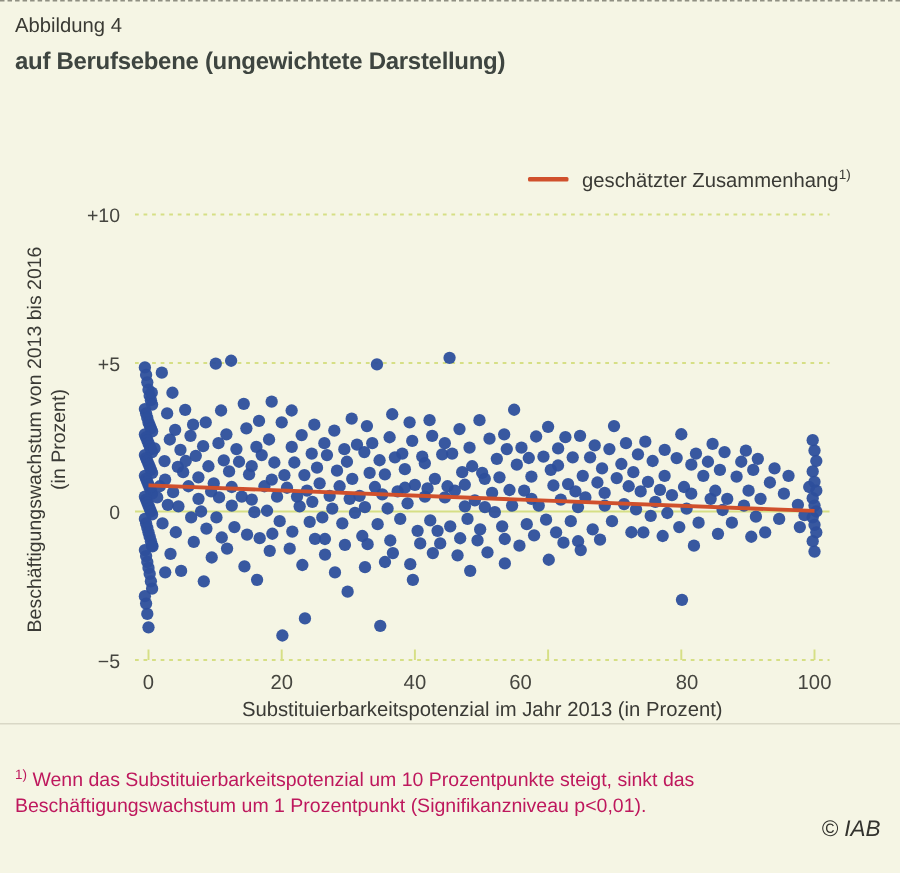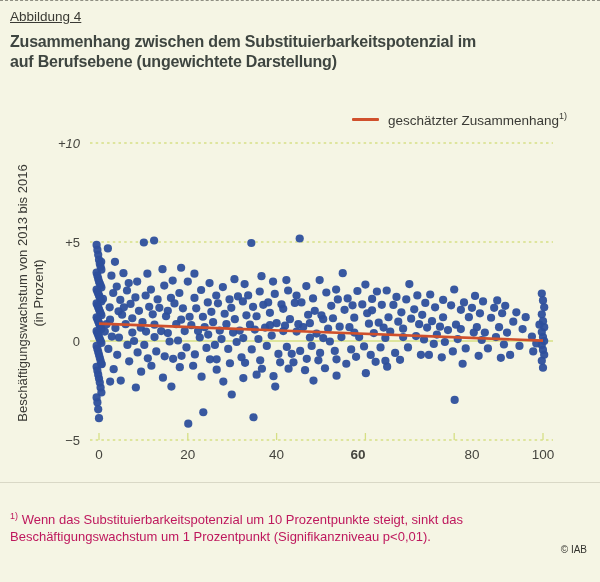--- a/index.html
+++ b/index.html
@@ -9,21 +9,21 @@
   }
   #fig{
     position:relative;
     width:600px;height:582px;
     background:#f5f5e4;
     border-top:1px dashed #8f8f82;
     overflow:hidden;
   }
   .kicker{
     position:absolute;left:10px;top:8px;
-    font-size:13.5px;color:#3a3a34;text-decoration:underline;
+    font-size:13.5px;color:#3a3a34;
   }
   .title{
     position:absolute;left:10px;top:31px;width:578px;
     font-size:16px;font-weight:bold;color:#3e4540;
     line-height:20px;letter-spacing:-0.2px;
   }
   .legend{
     position:absolute;left:352px;top:110px;height:16px;
     display:flex;align-items:center;gap:9px;
   }
@@ -56,32 +56,31 @@
     position:absolute;left:10px;top:507px;max-width:502px;
     font-size:13px;color:#be185d;line-height:17px;
   }
   .note sup{font-size:9px;}
   .source{
     position:absolute;left:10px;top:524px;max-width:462px;
     font-size:13px;color:#33332e;line-height:17px;
   }
   .copyright{
     position:absolute;right:13px;top:543px;
-    font-size:10px;color:#33332e;
+    font-size:15px;color:#33332e;font-style:italic;
   }
 </style>
 </head>
 <body>
 
 <div id="fig">
 
   <div class="kicker">Abbildung 4</div>
 
   <div class="title">
-    <div>Zusammenhang zwischen dem Substituierbarkeitspotenzial im</div>
     <div>auf Berufsebene (ungewichtete Darstellung)</div>
   </div>
 
   <div class="legend">
     <span class="legend-swatch" id="legend-swatch" style="background: rgb(208, 80, 44);"></span>
     <span class="legend-label"><span>geschätzter Zusammenhang</span><sup>1)</sup></span>
   </div>
 
   <svg class="chart" id="chart-svg" width="600" height="582">
       <line x1="90" x2="553" y1="142" y2="142" stroke="#d6df85" stroke-width="1.3" stroke-dasharray="2.5 3.2"></line>
@@ -485,39 +484,40 @@
       <circle cx="544.2" cy="340" r="4.1" fill="#2d4f9c" fill-opacity="0.95"></circle>
       <circle cx="541.8" cy="343.96" r="4.1" fill="#2d4f9c" fill-opacity="0.95"></circle>
       <circle cx="543" cy="348.91" r="4.1" fill="#2d4f9c" fill-opacity="0.95"></circle>
       <circle cx="544.2" cy="353.86" r="4.1" fill="#2d4f9c" fill-opacity="0.95"></circle>
       <circle cx="541.8" cy="359.8" r="4.1" fill="#2d4f9c" fill-opacity="0.95"></circle>
       <circle cx="543" cy="366.73" r="4.1" fill="#2d4f9c" fill-opacity="0.95"></circle>
       <line x1="99" y1="322.576" x2="543" y2="339.604" stroke="#d0502c" stroke-width="2.6"></line>
     </svg>
 
   <div id="ytick-layer">
-      <div class="ytick" style="top: 135px; font-style: italic;">+10</div>
+      <div class="ytick" style="top: 135px;">+10</div>
       <div class="ytick" style="top: 234px;">+5</div>
       <div class="ytick" style="top: 333px;">0</div>
       <div class="ytick" style="top: 432px;">−5</div>
     </div>
   <div id="xtick-layer">
       <div class="xtick" style="left: 77px;">0</div>
       <div class="xtick" style="left: 165.8px;">20</div>
       <div class="xtick" style="left: 254.6px;">40</div>
-      <div class="xtick" style="left: 336px; font-weight: bold;">60</div>
-      <div class="xtick" style="left: 450px;">80</div>
+      <div class="xtick" style="left: 325px;">60</div>
+      <div class="xtick" style="left: 436px;">80</div>
       <div class="xtick" style="left: 521px;">100</div>
     </div>
 
   <div class="yaxis-title">
     <div>Beschäftigungswachstum von 2013 bis 2016</div>
     <div>(in Prozent)</div>
   </div>
 
+  <div class="xaxis-title">Substituierbarkeitspotenzial im Jahr 2013 (in Prozent)</div>
 
   <div class="divider"></div>
 
   <div class="note"><sup>1)</sup><span> Wenn das Substituierbarkeitspotenzial um 10 Prozentpunkte steigt, sinkt das Beschäftigungswachstum um 1 Prozentpunkt (Signifikanzniveau p&lt;0,01).</span></div>
 
 
   <div class="copyright">© IAB</div>
 
 </div>
 

